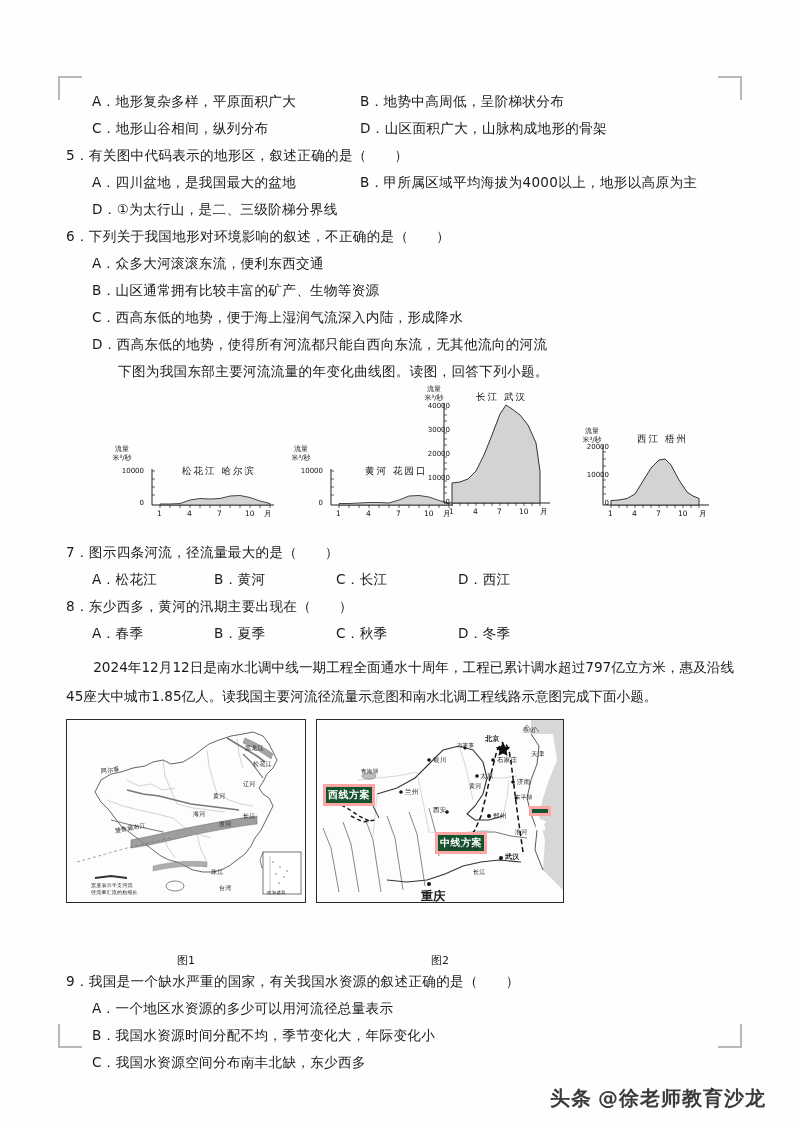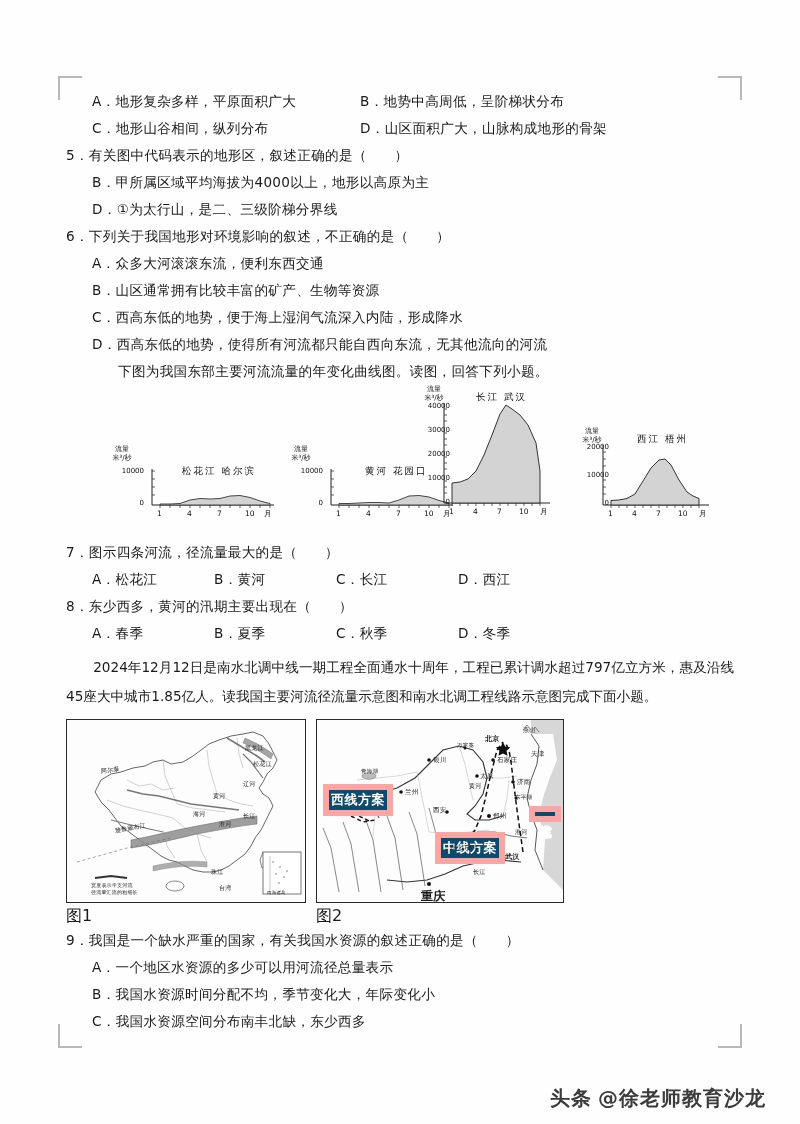--- a/index.html
+++ b/index.html
@@ -124,35 +124,35 @@
     align-items: flex-start;
   }
   .figbox {
     border: 1px solid #2a2a2a;
     background: #fdfdfd;
     position: relative;
     overflow: hidden;
   }
   .fig1 { width: 238px; height: 182px; }
   .fig2 { width: 246px; height: 182px; }
-  .figcapwrap { text-align: left; font-size: 16px; padding-top: 3px; }
+  .figcapwrap { text-align: center; font-size: 11px; padding-top: 3px; margin-top: 47px; }
 
   .maplabel {
     position: absolute;
     font-size: 6px;
     color: #1a1a1a;
     white-space: nowrap;
     letter-spacing: .2px;
   }
   .boxlabel {
     position: absolute;
-    font-size: 13px;
+    font-size: 10px;
     color: #fff;
-    background: #0c4a6e;
-    border: 6px solid #fca5a5;
+    background: #14532d;
+    border: 3px solid #fca5a5;
     padding: 1px 2px;
     white-space: nowrap;
     letter-spacing: .5px;
     font-weight: bold;
   }
 
   
   .watermark {
     position: absolute;
     right: 34px;
@@ -185,20 +185,21 @@
     </div>
     <div class="qline qopts">
       <span class="opt opt-a2">C．地形山谷相间，纵列分布</span>
       <span class="opt opt-b2">D．山区面积广大，山脉构成地形的骨架</span>
     </div>
 
     <div class="qline qstem">
       <span>5．</span><span>有关图中代码表示的地形区，叙述正确的是（　　）</span>
     </div>
     <div class="qline qopts">
+      <span class="opt opt-a2">A．四川盆地，是我国最大的盆地</span>
       <span class="opt opt-b2">B．甲所属区域平均海拔为4000以上，地形以高原为主</span>
     </div>
     <div class="qline qopts">
       <span class="opt opt-b2">D．①为太行山，是二、三级阶梯分界线</span>
     </div>
 
     <div class="qline qstem">
       <span>6．</span><span>下列关于我国地形对环境影响的叙述，不正确的是（　　）</span>
     </div>
     <div class="qline qsub">A．众多大河滚滚东流，便利东西交通</div>

